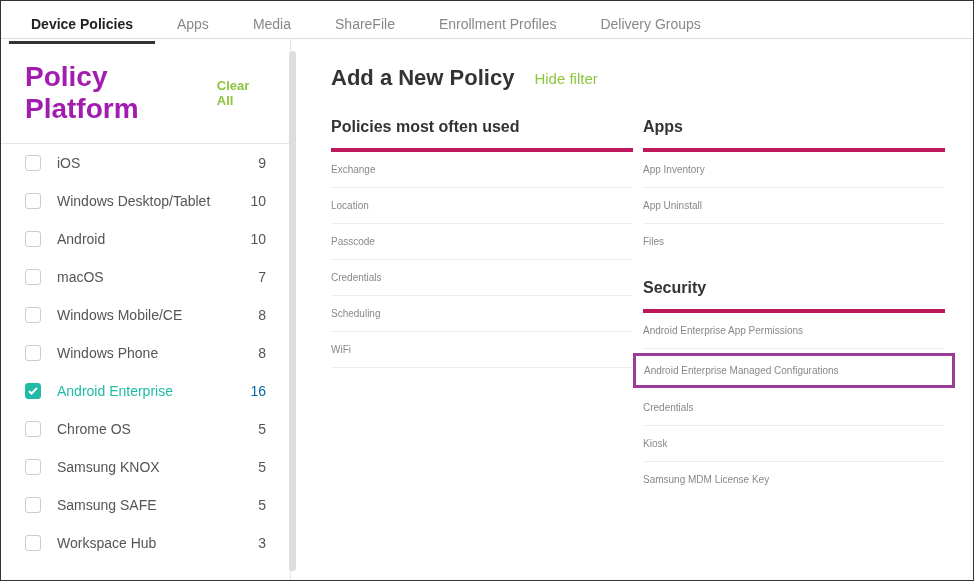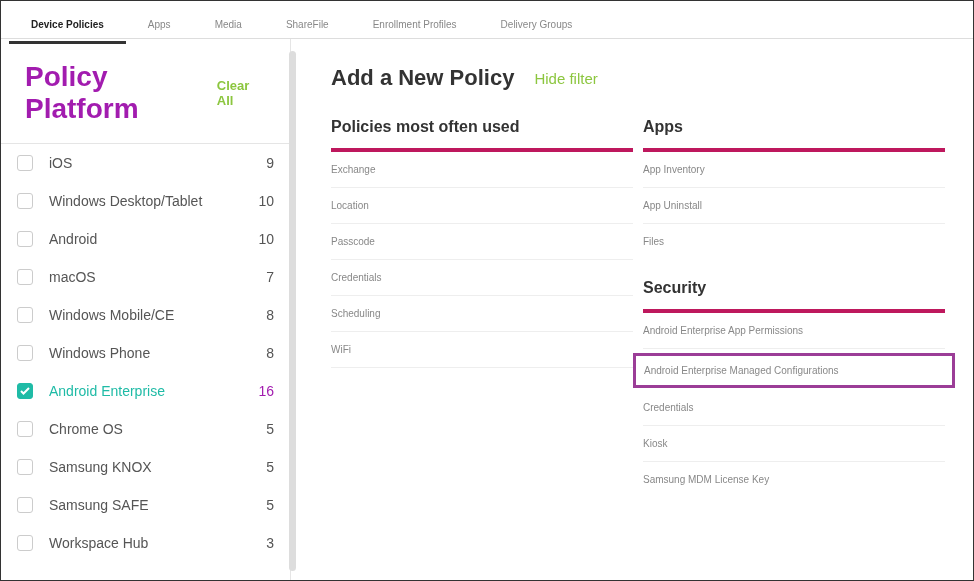--- a/index.html
+++ b/index.html
@@ -14,21 +14,21 @@
     }
     .top-tabs {
       display: flex;
       align-items: center;
       border-bottom: 1px solid #ddd;
       padding: 0 8px;
       height: 38px;
     }
     .top-tab {
       padding: 0 22px;
-      font-size: 10px;
+      font-size: 14px;
       color: #888;
       cursor: pointer;
       height: 100%;
       display: flex;
       align-items: center;
       border-bottom: 3px solid transparent;
       margin-top: 12px;
     }
     .top-tab.active {
       color: #222;
@@ -68,21 +68,21 @@
       background: #e5e5e5;
       margin: 0;
     }
     .platform-list {
       overflow-y: auto;
       flex: 1;
     }
     .platform-item {
       display: flex;
       align-items: center;
-      padding: 11px 16px;
+      padding: 11px 24px;
       cursor: pointer;
     }
     .checkbox {
       width: 16px;
       height: 16px;
       border: 1.5px solid #ccc;
       border-radius: 3px;
       margin-right: 16px;
       display: flex;
       align-items: center;
@@ -103,21 +103,21 @@
     .platform-item.selected .platform-name {
       color: #1fbba6;
     }
     .platform-count {
       font-size: 14px;
       color: #555;
       min-width: 24px;
       text-align: right;
     }
     .platform-item.selected .platform-count {
-      color: #a21caf;
+      color: #0369a1;
     }
     .scroll-indicator {
       position: absolute;
       right: -6px;
       top: 12px;
       width: 7px;
       height: 520px;
       background: #ddd;
       border-radius: 4px;
     }

